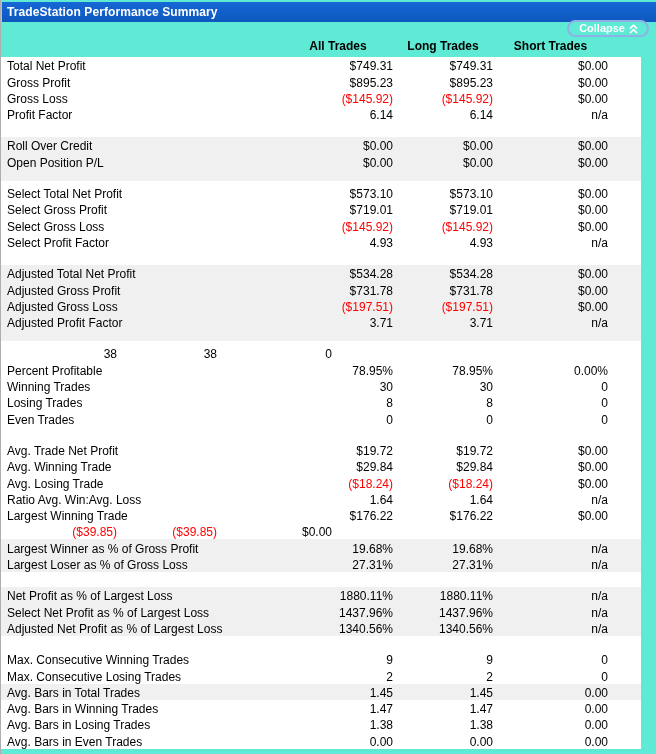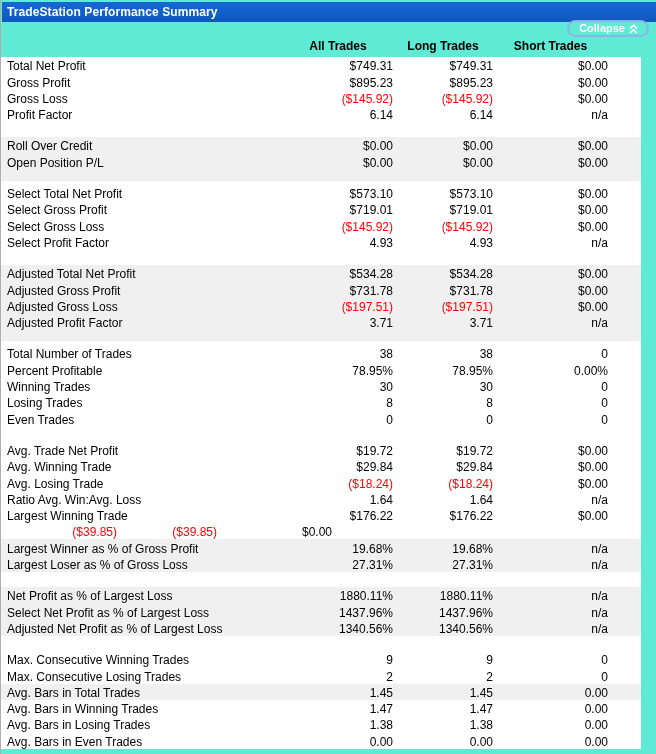--- a/index.html
+++ b/index.html
@@ -182,21 +182,20 @@
       </div>
       <div class="row shaded">
         <div class="lbl">Adjusted Profit Factor</div>
         <div class="v v1">3.71</div>
         <div class="v v2">3.71</div>
         <div class="v v3">n/a</div>
       </div>
       <div class="tail"></div>
       <div class="gap small"></div>
       <div class="row">
-        <div class="lbl">Total Number of Trades</div>
         <div class="v v1">38</div>
         <div class="v v2">38</div>
         <div class="v v3">0</div>
       </div>
       <div class="row">
         <div class="lbl">Percent Profitable</div>
         <div class="v v1">78.95%</div>
         <div class="v v2">78.95%</div>
         <div class="v v3">0.00%</div>
       </div>

